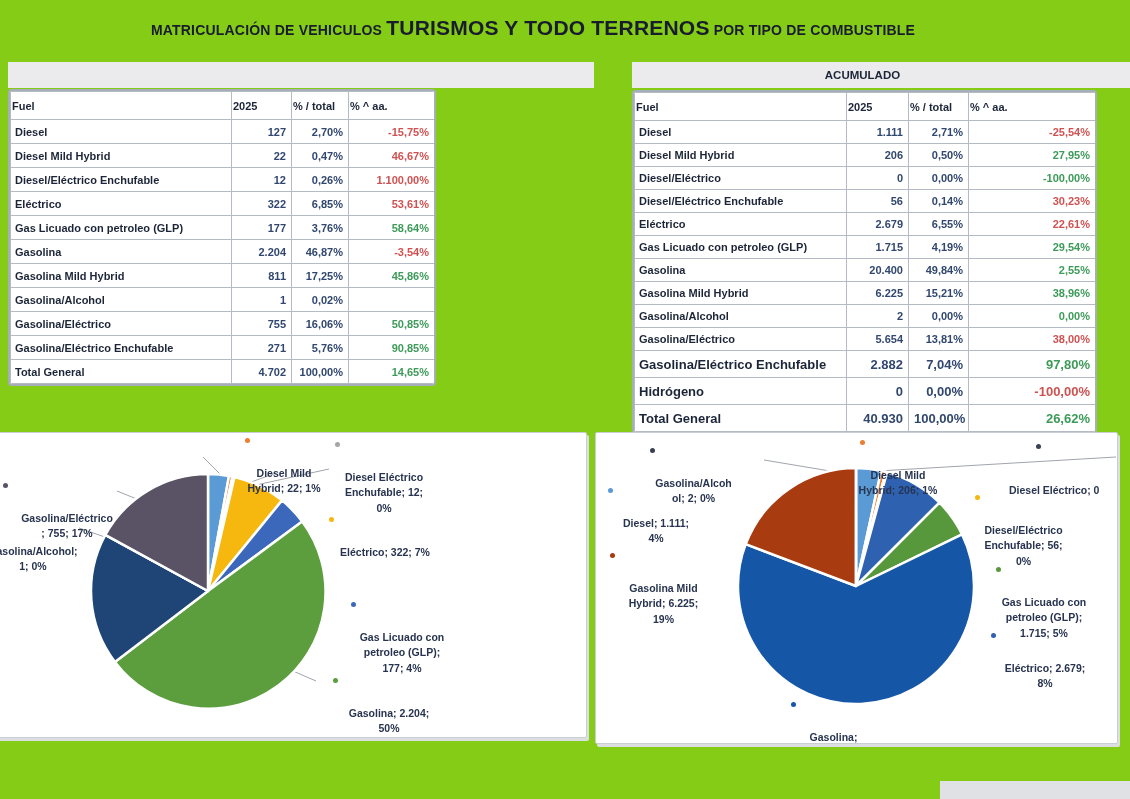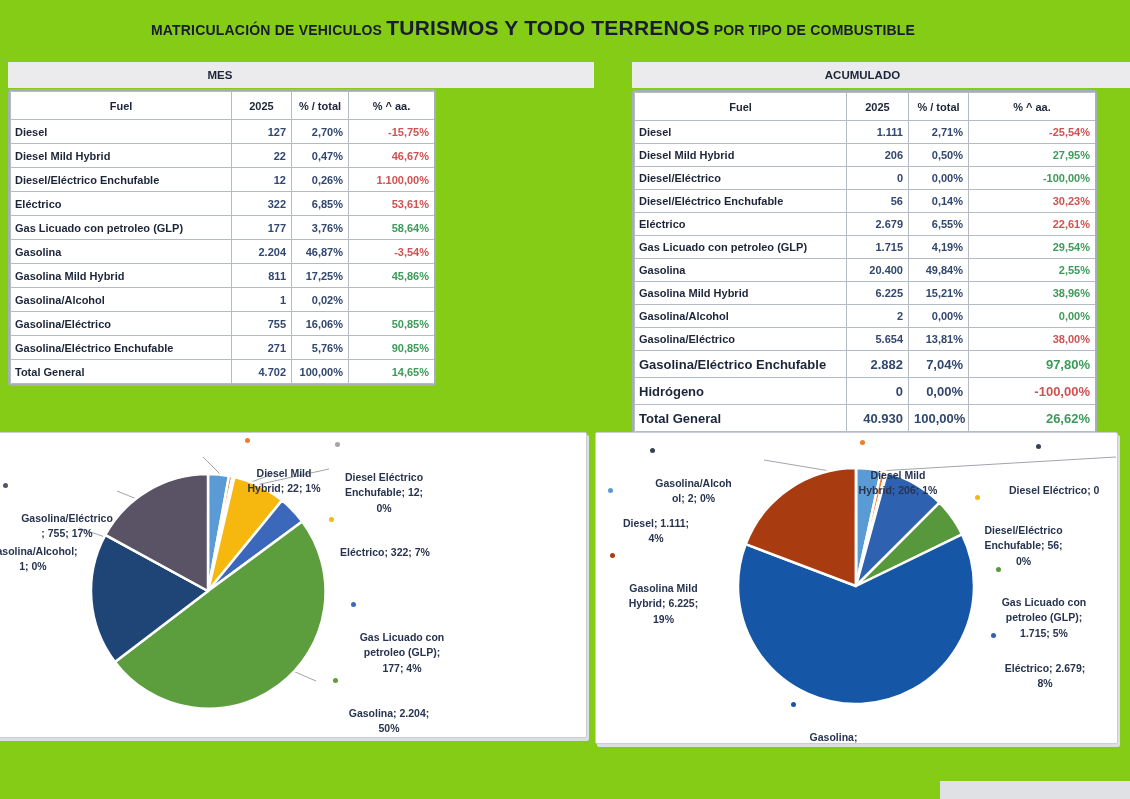--- a/index.html
+++ b/index.html
@@ -10,21 +10,21 @@
   .title .t-sm{font-size:14px;font-weight:800;letter-spacing:.2px;}
   .title .t-lg{font-size:21px;font-weight:800;letter-spacing:.2px;}
   
   .band{position:absolute;height:26px;background:#ebebed;}
   .band-label{position:absolute;font-size:11.5px;font-weight:700;color:#1c2538;text-align:center;line-height:26px;}
   
   .twrap{position:absolute;border:2px solid #a7aeb9;border-radius:4px;background:#fff;overflow:hidden;}
   table.tbl{border-collapse:collapse;width:100%;table-layout:fixed;font-family:"Liberation Sans",sans-serif;
             font-size:11px;color:#1c2538;}
   .tbl th,.tbl td{border:1px solid #b5bbc5;overflow:hidden;white-space:nowrap;}
-  .tbl th{font-weight:700;text-align:center;height:25px;background:#fff;}
+  .tbl th{font-weight:700;text-align:left;height:25px;background:#fff;}
   td.cell-fuel{text-align:left;padding:0 4px;font-weight:600;margin-left:7px;}
   td.cell-value,td.cell-pct,td.cell-aa{text-align:right;padding:0 5px;color:#31476e;font-weight:600;}
   td.cell-aa.red{color:#cf5252;}
   td.cell-aa.green{color:#3d9b59;}
   .t-mes td{height:23px;}
   .t-acum td{height:22px;}
   .t-acum tr.lg td{font-size:13px;height:26px;}
   
   .cbox{position:absolute;background:#fff;border:1px solid #c9cdd4;border-radius:2px;
         box-shadow:2px 3px 0 #dddee2;overflow:hidden;}
@@ -37,21 +37,20 @@
 </head>
 <body>
 
 <div class="canvas">
 
   <div class="title">
     <span class="t-sm">MATRICULACIÓN DE VEHICULOS </span><span class="t-lg">TURISMOS Y TODO TERRENOS</span><span class="t-sm"> POR TIPO DE COMBUSTIBLE</span>
   </div>
 
   <div class="band" style="left:8px;top:62px;width:586px;"></div>
-  <div class="band-label" style="left:8px;top:62px;width:424px;">MES</div>
 
   <div class="twrap" style="left:8px;top:89px;width:424px;">
     <table class="tbl t-mes">
       <colgroup>
           <col style="width:221px">
           <col style="width:60px">
           <col style="width:57px">
           <col style="width:86px">
         </colgroup>
       <thead>

